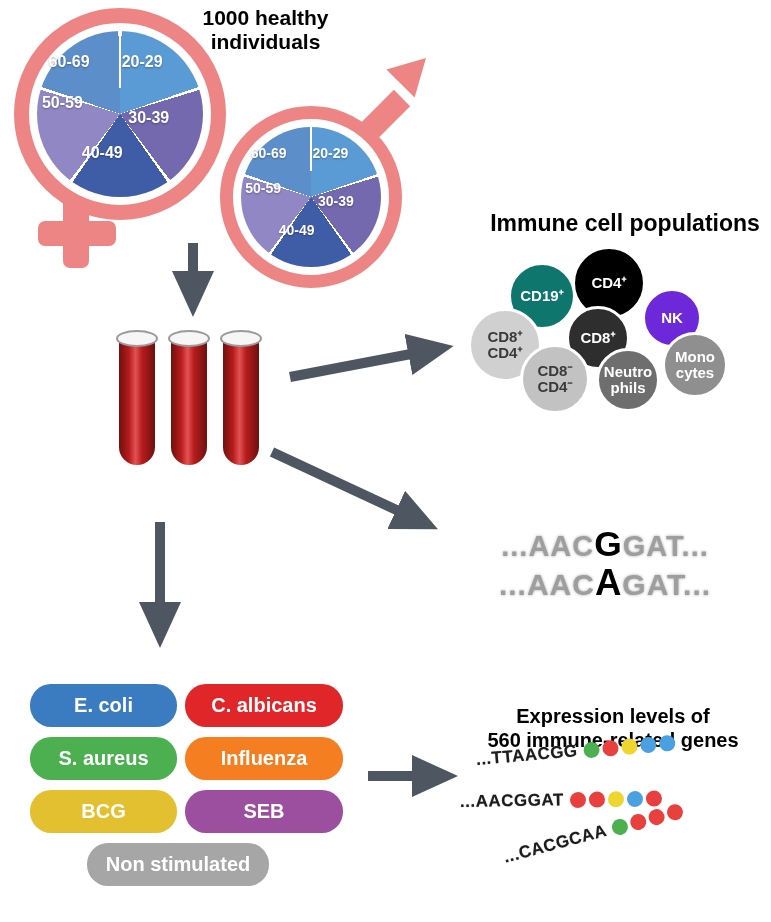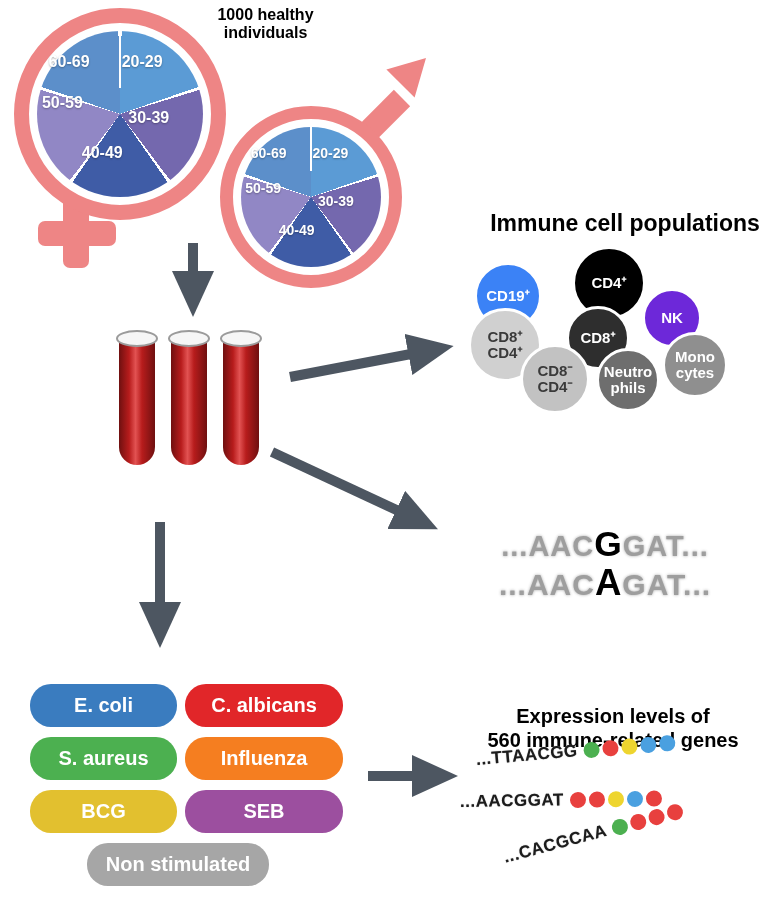--- a/index.html
+++ b/index.html
@@ -1,21 +1,21 @@
 <!DOCTYPE html>
 <html><head>
 <meta charset="utf-8">
 <style>
   * { margin:0; padding:0; box-sizing:border-box; }
   body { background:#fff; font-family:"Liberation Sans", sans-serif; }
   .canvas { position:relative; width:771px; height:922px; background:#fff; overflow:hidden; }
   .arrows { position:absolute; left:0; top:0; pointer-events:none; z-index:3; }
 
   .h { position:absolute; font-weight:bold; color:#000; text-align:center; white-space:pre-line; }
-  #h-cohort { left:178px; top:6px;  width:175px; font-size:16px; line-height:1.15; }
+  #h-cohort { left:178px; top:6px;  width:175px; font-size:21px; line-height:1.15; }
   #h-immune { left:479px; top:210px; width:292px; font-size:23px; }
   #h-snps   { left:460px; top:492px; width:285px; font-size:20px; }
   #h-expr   { left:462px; top:680px; width:302px; font-size:20px; line-height:1.2;margin-top:24px; }
   #h-blood  { left:88px;  top:476px; width:168px; font-size:22px; }
 
   
   .sym-ring { position:absolute; border-style:solid; border-radius:50%; background:#fff; z-index:2; }
   #female-ring { left:14px;  top:8px;   width:212px; height:212px; border-width:15px; }
   #male-ring   { left:220px; top:106px; width:182px; height:182px; border-width:13px; }
   .pie { position:absolute; inset:8px; border-radius:50%; }
@@ -102,21 +102,21 @@
   <div class="tube" style="left:168px;">
     <div class="tube-body"></div>
     <div class="tube-cap"></div>
   </div>
   <div class="tube" style="left:220px;">
     <div class="tube-body"></div>
     <div class="tube-cap"></div>
   </div>
 
   <div class="cluster">
-    <div class="cell" style="left: 6px; top: 16px; width: 68px; height: 68px; background-color: #3b82f6; color: rgb(255, 255, 255);">
+    <div class="cell" style="left: 40px; top: 16px; width: 68px; height: 68px; background-color: #0f766e; color: rgb(255, 255, 255);">
         <span>CD19⁺</span>
       </div>
     <div class="cell" style="left: 104px; top: 0px; width: 74px; height: 74px; background-color: rgb(0, 0, 0); color: rgb(255, 255, 255);">
         <span>CD4⁺</span>
       </div>
     <div class="cell" style="left: 174px; top: 42px; width: 60px; height: 60px; background-color: #6d28d9; color: rgb(255, 255, 255);">
         <span>NK</span>
       </div>
     <div class="cell" style="left: 0px; top: 62px; width: 74px; height: 74px; background-color: rgb(208, 208, 208); color: rgb(58, 58, 58);">
         <span>CD8⁺

